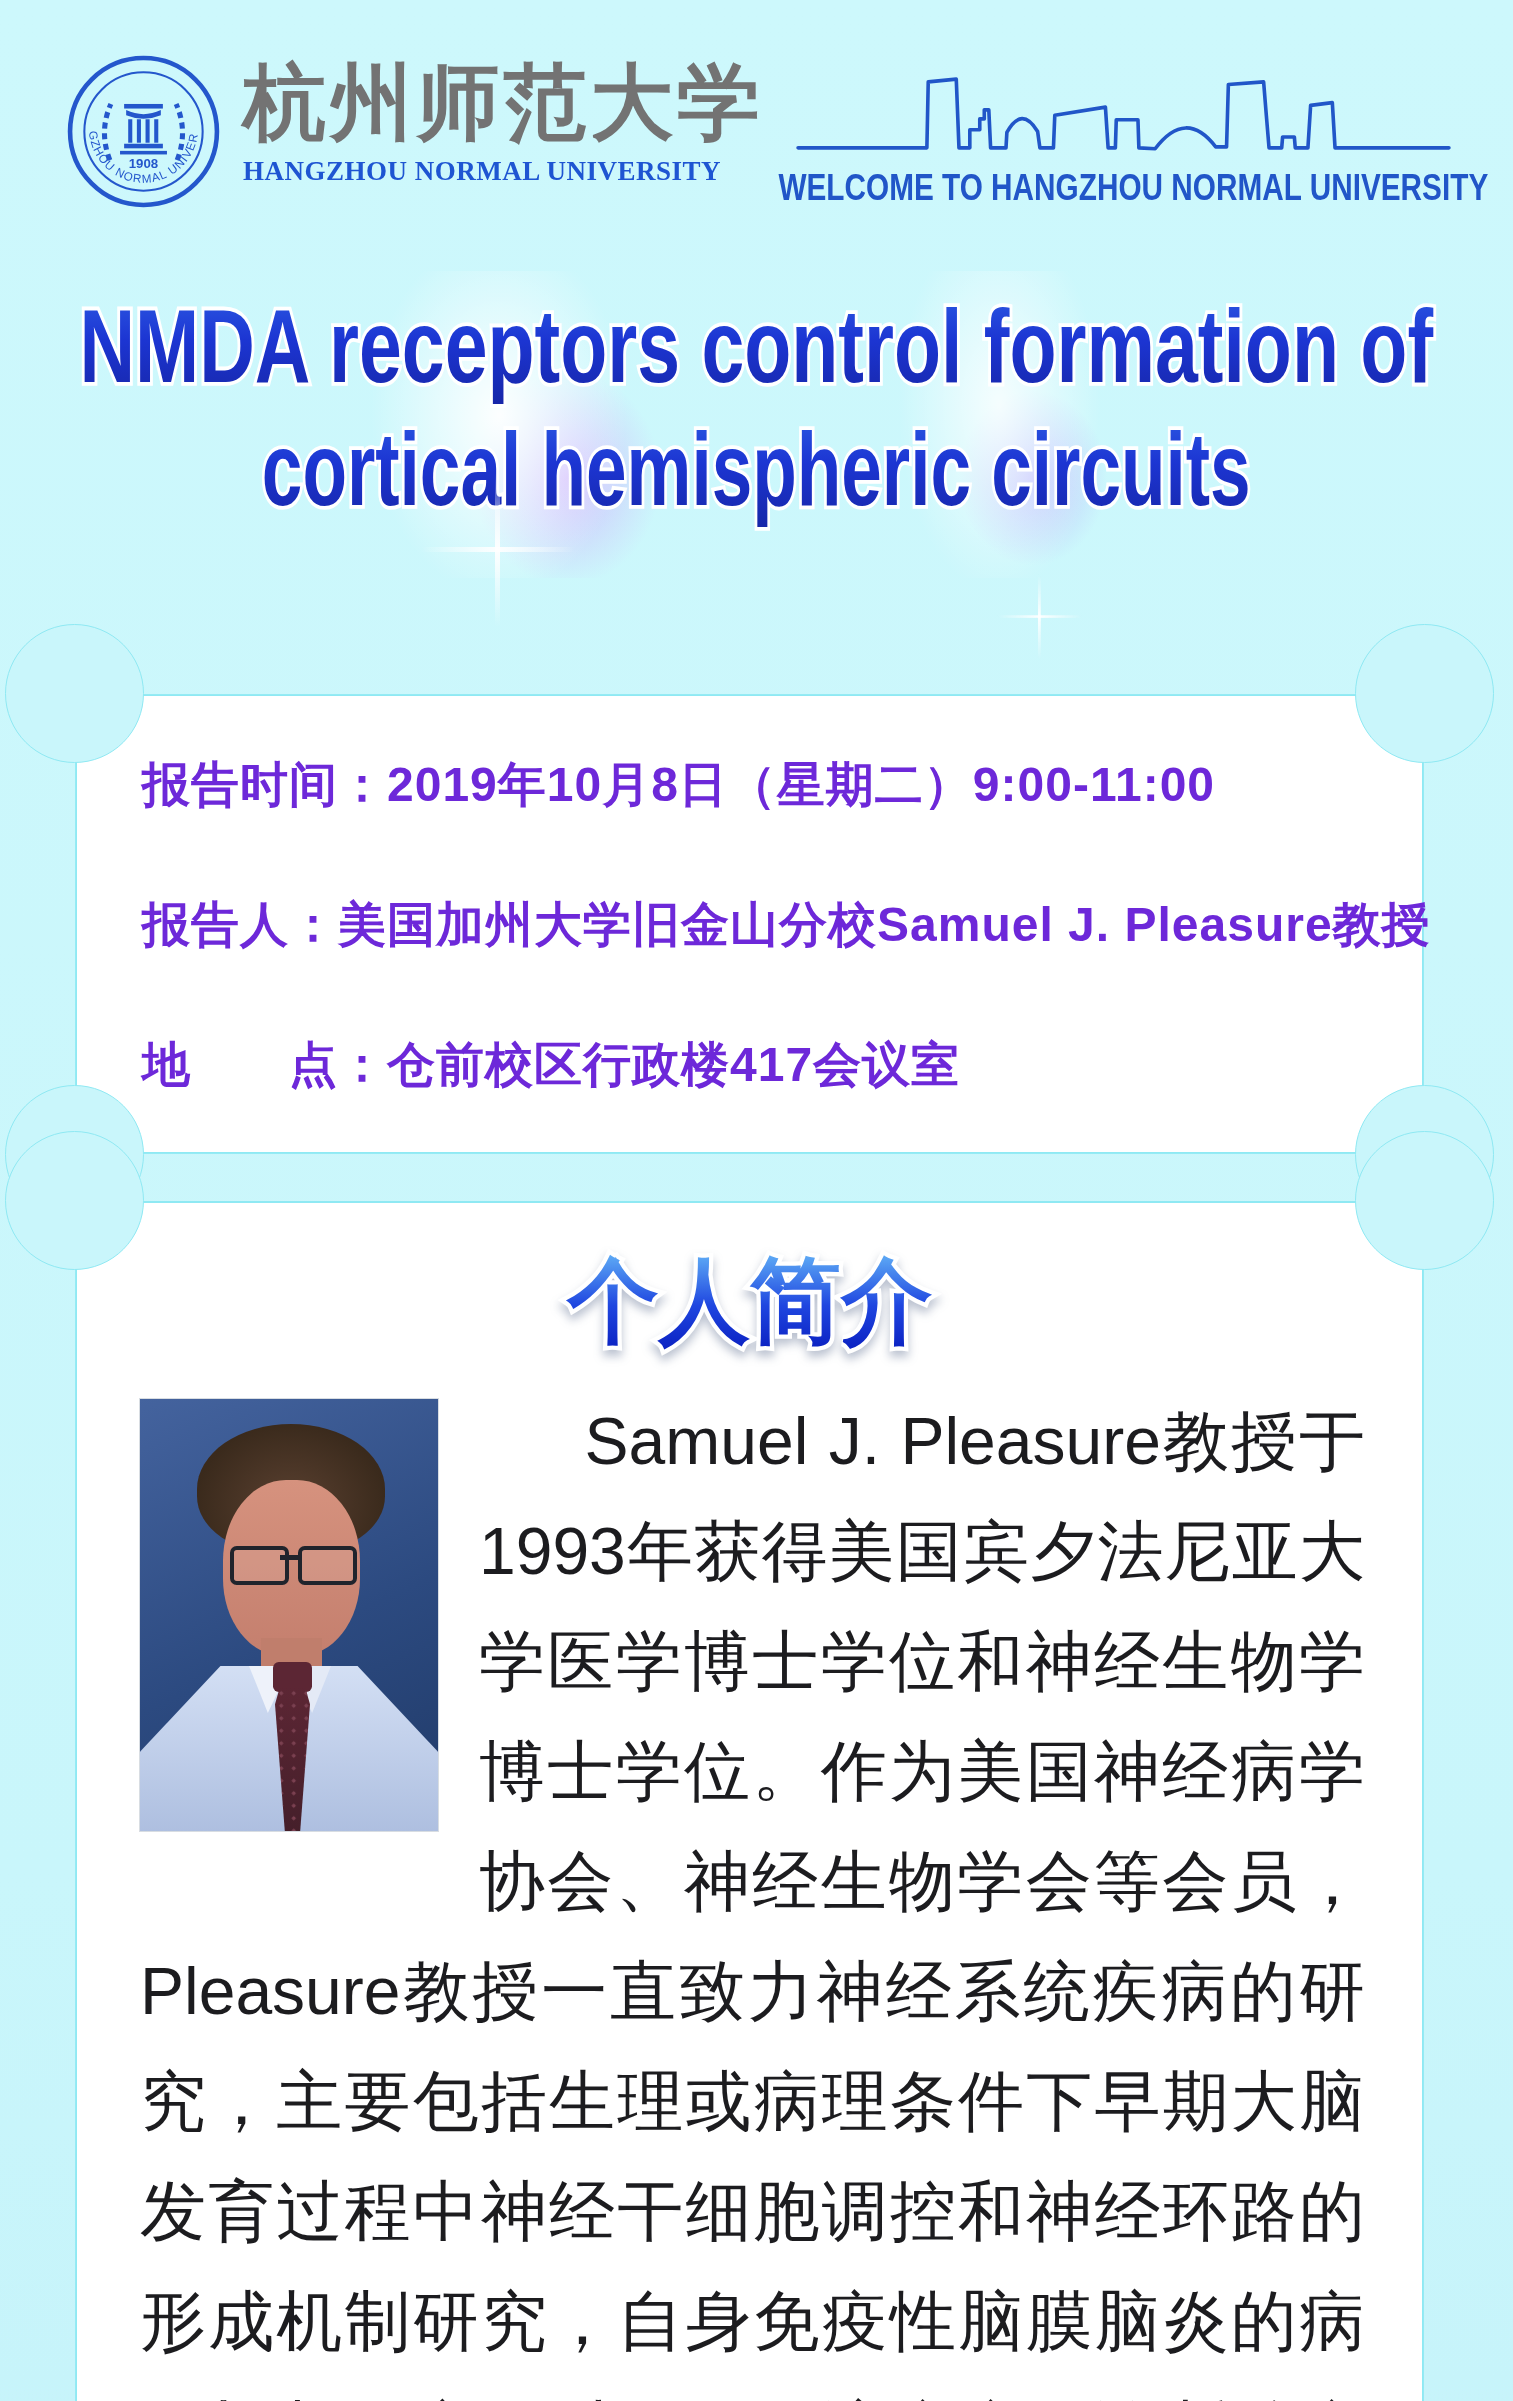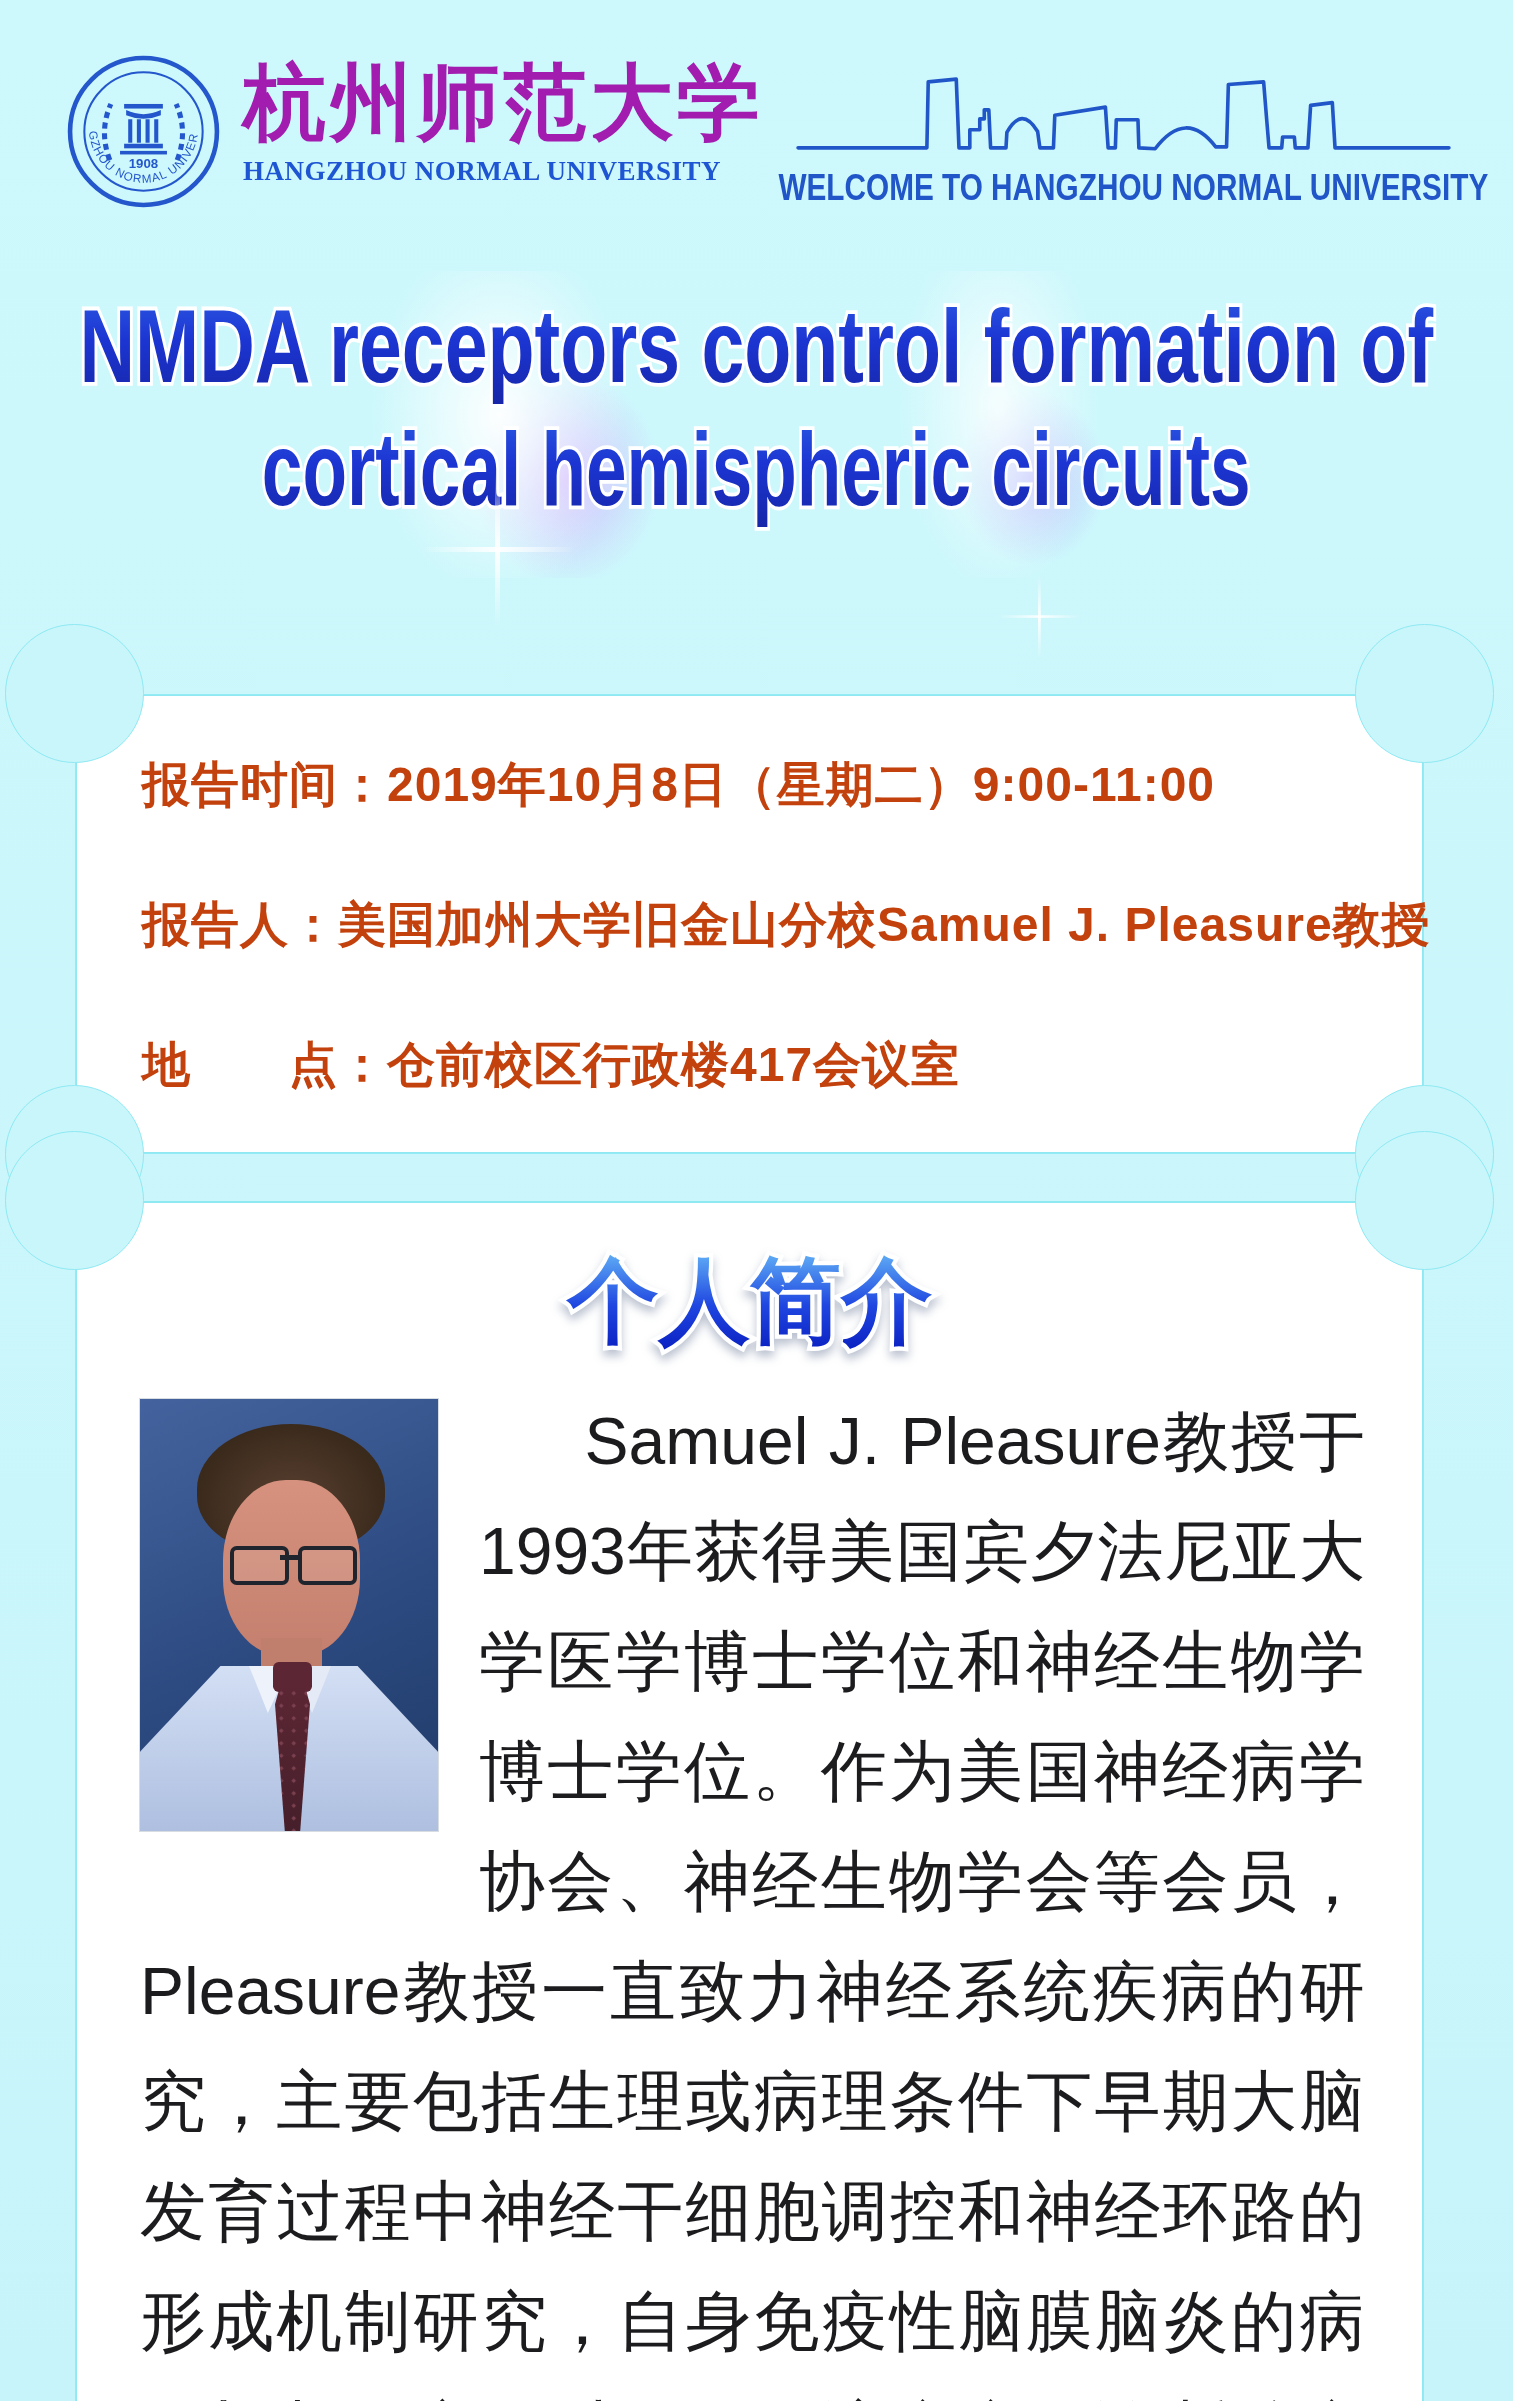--- a/index.html
+++ b/index.html
@@ -15,21 +15,21 @@
   .band{position:absolute;pointer-events:none;}
   .band-left{left:-154px;top:2469px;width:1105px;height:307px;transform:rotate(-17deg);
     background:linear-gradient(90deg,rgba(165,205,228,0) 0%,rgba(170,206,230,.55) 35%,rgba(195,222,240,.35) 70%,rgba(195,222,240,0) 100%);}
 
   
   .header{position:absolute;left:67px;right:67px;top:55px;height:158px;display:flex;justify-content:space-between;align-items:flex-start;}
   .logo-group{display:flex;gap:23px;align-items:flex-start;}
   .seal-svg{width:153px;height:153px;}
   .logo-text{display:flex;flex-direction:column;margin-top:2.9px;}
   .logo-cn{font-family:"Liberation Serif",serif;font-weight:700;font-size:83px;line-height:1.1;
-    letter-spacing:3.8px;color:#a21caf;white-space:nowrap;}
+    letter-spacing:3.8px;color:#737373;white-space:nowrap;}
   .logo-en{font-family:"Liberation Serif",serif;font-weight:700;font-size:27px;letter-spacing:0.5px;
     color:#1e55d2;white-space:nowrap;margin-top:6.7px;}
   .welcome-group{width:720px;text-align:right;margin-top:-2.9px;}
   .skyline-svg{width:701px;height:113px;display:block;margin:0 auto;}
   .welcome-text{font-weight:700;font-size:31px;color:#2156c8;white-space:nowrap;
     transform:scale(.96,1.22);transform-origin:center top;margin-top:1px;letter-spacing:0;}
 
   
   .title-wrap{position:absolute;left:0;top:271px;width:1265px;height:307px;}
   .title-wrap::before{content:'';position:absolute;inset:0;
@@ -49,21 +49,21 @@
   
   .cutbox{position:absolute;background:#ffffff;box-shadow:0 0 0 1.9px #8fe9f3;}
   .cc{position:absolute;width:139px;height:139px;border-radius:50%;background:#c9f6fb;
       border:1.9px solid #8fe9f3;box-sizing:border-box;}
   .cc.tl{left:-72px;top:-72px}.cc.tr{right:-72px;top:-72px}
   .cc.bl{left:-72px;bottom:-72px}.cc.br{right:-72px;bottom:-72px}
 
   .info-box{left:77px;top:696px;width:1345px;height:456px;}
   .info-lines{position:relative;padding:19px 38px 0 65px;}
   .info-line{height:140px;display:flex;align-items:center;font-weight:700;font-size:48px;
-    color:#c2410c;letter-spacing:1px;white-space:nowrap;}
+    color:#6d28d9;letter-spacing:1px;white-space:nowrap;}
 
   .bio-box{left:77px;top:1203px;width:1345px;height:1622px;border-radius:0 0 67px 106px;}
   .heading-svg{display:block;margin:25px auto 0;width:672px;height:144px;}
   .heading-svg text{font-family:"Liberation Sans",sans-serif;font-weight:700;font-size:195px;}
   .bio-content{margin:14.4px 57px 0 63px;font-size:66px;line-height:110px;color:#1c1c1f;
     font-weight:500;text-align:justify;}
   .bio-text{margin:0;text-indent:1.6em;}
 
   
   .portrait{float:left;width:298px;height:432px;margin:12.5px 41px 14.4px 0;position:relative;

